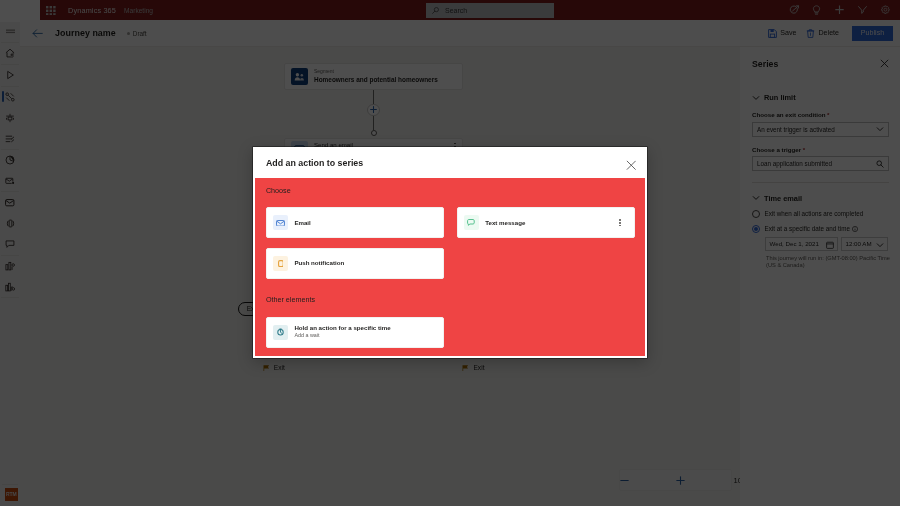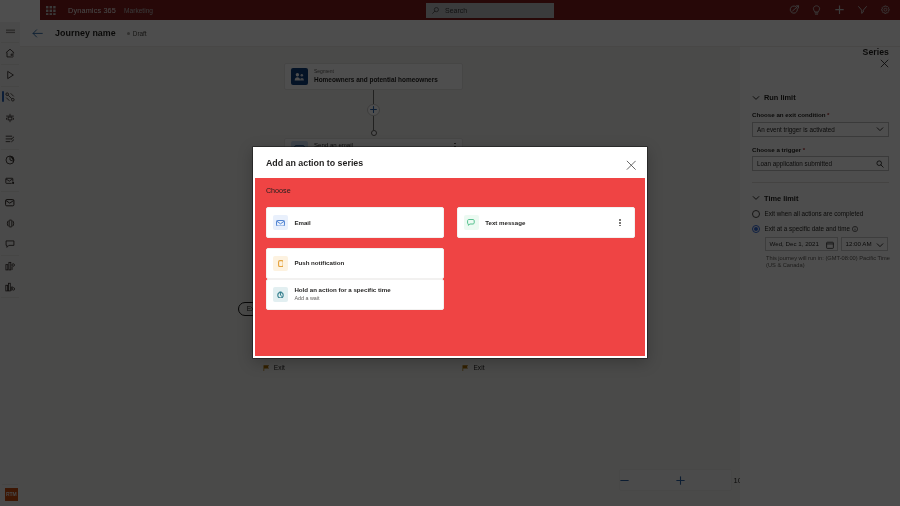--- a/index.html
+++ b/index.html
@@ -72,21 +72,21 @@
   .exitlbl .fi { width:6.4px; height:6.2px; margin-right:4.7px; margin-top:0.2px; }
   .zoomctl { position:absolute; width:112.7px; height:22px; background:#f5f5f4;
     border:1px solid #eceae8; border-radius:2px; display:flex; align-items:center; }
   .zbtn { width:18.5px; height:22px; display:flex; align-items:center; justify-content:center; color:#3068d8; }
   .zlevel { font-size:7.6px; color:#201f1e; width:29px; text-align:center; margin-left:1.5px;}
   .zreset { height:13.4px; width:34.8px; flex:0 0 auto; background:#ebe9e7; font-size:7px; color:#201f1e;
     display:flex; align-items:center; justify-content:center; margin-left:3px;}
 
   
   .panel { position:absolute; left:740px; top:47px; width:160px; height:459px; background:#fcfcfa; }
-  .panel-hd { height:24px; display:flex; align-items:flex-end; padding:0 11px 2px 12px; justify-content:space-between;flex-direction:column; }
+  .panel-hd { height:24px; display:flex; align-items:flex-end; padding:0 11px 2px 12px; justify-content:space-between; }
   .panel-title { font-size:8.7px; font-weight:bold; color:#201f1e; letter-spacing:.05px;}
   .panel-close { width:9px; height:9px; color:#201f1e; display:flex; align-items:center; justify-content:center; margin-bottom:1.5px;}
   .panel-body { padding:0 11px 0 12px; }
   .grp-hd { display:flex; align-items:center; margin-top:22px; }
   .grp-hd .chev { width:8px; height:8px; color:#201f1e; margin-right:4px; display:flex; align-items:center; justify-content:center;}
   .grp-hd .glbl { font-size:7.4px; font-weight:bold; color:#201f1e; }
   .fld { margin-top:9px; }
   .fld-lbl { font-size:6.2px; font-weight:bold; color:#201f1e; margin-bottom:3.5px; }
   .req { color:#a4262c; margin-left:1.5px; }
   .ctl { height:15px; border:1px solid #bebebe; background:#fff; display:flex; align-items:center;
@@ -351,20 +351,44 @@
     <div class="backbtn">
       <svg width="11" height="9" viewBox="0 0 11 9">
         <path d="M4.6 0.8 L1.1 4.4 L4.6 8.0 M1.2 4.4 H10.3" fill="none" stroke="#185a9e" stroke-width="0.85" stroke-linecap="round" stroke-linejoin="round"></path>
       </svg>
     </div>
     <div class="jtitle">Journey name</div>
     <div class="jstatus">
       <span class="dot"></span>
       <span>Draft</span>
     </div>
+    <div class="cmd-right">
+      <div class="cmd-btn">
+        <span class="ci">
+          <svg width="9" height="9" viewBox="0 0 9 9">
+            <path d="M0.6 0.6 H6.3 L8.4 2.7 V8.4 H0.6 Z" fill="none" stroke="#3068d8" stroke-width="0.95"></path>
+            <rect x="2.5" y="0.6" width="3.2" height="2.4" fill="#3068d8"></rect>
+            <rect x="2.3" y="5.1" width="4.3" height="3.3" fill="none" stroke="#3068d8" stroke-width="0.9"></rect>
+          </svg>
+        </span>
+        <span>Save</span>
+      </div>
+      <div class="cmd-btn">
+        <span class="ci">
+          <svg width="9" height="9" viewBox="0 0 9 9">
+            <path d="M1.6 1.9 H7.4 L6.8 8.4 H2.2 Z" fill="none" stroke="#3068d8" stroke-width="0.9"></path>
+            <path d="M0.8 1.9 H8.2" stroke="#3068d8" stroke-width="0.9"></path>
+            <path d="M3.3 1.9 V0.7 H5.7 V1.9" fill="none" stroke="#3068d8" stroke-width="0.9"></path>
+            <path d="M4.5 3.6 V6.8" stroke="#3068d8" stroke-width="0.8"></path>
+          </svg>
+        </span>
+        <span>Delete</span>
+      </div>
+      <div class="publish">Publish</div>
+    </div>
   </div>
 
   <div class="canvas">
 
     <div class="node" style="left:264px; top:16px; width:179px; height:27px;">
       <div class="nicon" style="background:#0f3e7d;">
         <svg width="11" height="9" viewBox="0 0 11 9">
           <circle cx="3.4" cy="2.7" r="1.7" fill="#fff"></circle>
           <path d="M0.7 8.4 C0.7 6.3 1.9 5.3 3.4 5.3 C4.9 5.3 6.1 6.3 6.1 8.4 Z" fill="#fff"></path>
           <circle cx="7.8" cy="3.3" r="1.25" fill="#fff" opacity=".85"></circle>
@@ -485,21 +509,21 @@
       </div>
 
       <div class="panel-sep"></div>
 
       <div class="grp-hd">
         <span class="chev">
           <svg width="8" height="8" viewBox="0 0 8 8">
               <path d="M1.2 2.6 L4 5.4 L6.8 2.6" fill="none" stroke="#201f1e" stroke-width="0.95" stroke-linecap="round" stroke-linejoin="round"></path>
             </svg>
         </span>
-        <span class="glbl">Time limit</span>
+        <span class="glbl">Time email</span>
       </div>
 
       <div class="radio-row">
         <span class="radio"></span>
         <span class="radio-lbl">Exit when all actions are completed</span>
       </div>
       <div class="radio-row">
         <span class="radio on"></span>
         <span class="radio-lbl">Exit at a specific date and time</span>
         <span class="info-i">
@@ -578,20 +602,21 @@
             <div class="cicon2" style="background:#fdf2e0; color:#e5a33f">
               <svg width="5.8" height="7.2" viewBox="0 0 6 7.4">
                 <rect x="0.6" y="0.6" width="4.8" height="6.2" rx="1.4" fill="none" stroke="currentColor" stroke-width="1.15"></rect>
               </svg>
             </div>
             <div class="ctxt">
               <div class="ct">Push notification</div>
             </div>
           </div>
         </div>
+      <div class="grp-label" style="margin-top:16.2px;">Other elements</div>
       <div id="cards-other" style="position: relative; height: 31px;">
           <div class="card" style="position: absolute; left: 0px; top: 0px;">
             <div class="cicon2" style="background:#e2eff1; color:#2d7a89">
               <svg width="7" height="7.2" viewBox="0 0 8 8.2">
                 <circle cx="4" cy="4.8" r="3.1" fill="none" stroke="currentColor" stroke-width="1.15"></circle>
                 <path d="M4 2.8 V4.9 L5.7 6.2" fill="none" stroke="currentColor" stroke-width="1.05" stroke-linecap="round"></path>
                 <path d="M3.1 1.1 H4.9" stroke="currentColor" stroke-width="1.15" stroke-linecap="round"></path>
                 <path d="M4 1.2 V1.8" stroke="currentColor" stroke-width="1.15"></path>
               </svg>
             </div>

